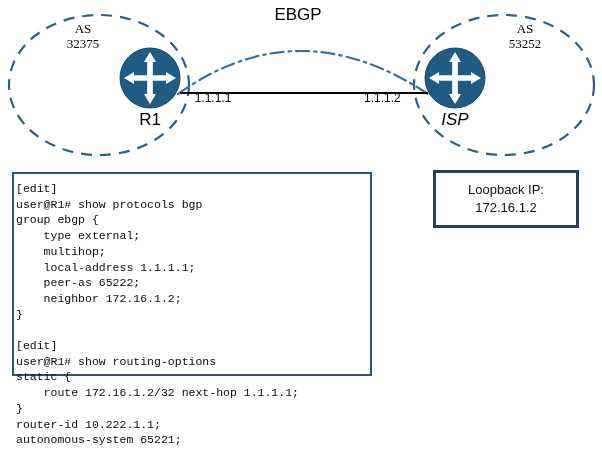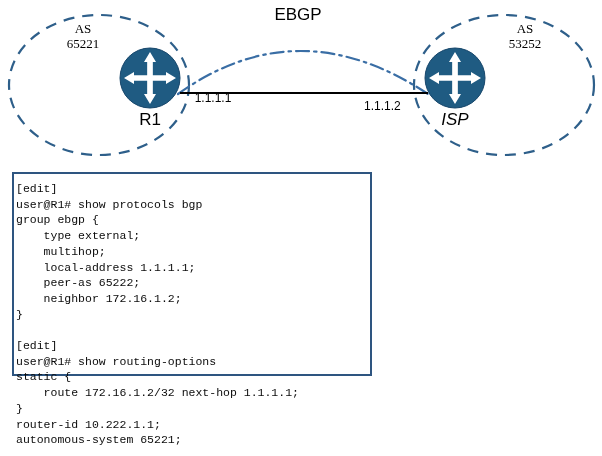--- a/index.html
+++ b/index.html
@@ -125,31 +125,31 @@
       <circle cx="455" cy="78" r="30" fill="#1f5b82" stroke="#15456a" stroke-width="1"></circle>
       <g fill="#ffffff">
         <polygon points="455,52 461,62 457.6,62 457.6,94 452.4,94 452.4,62 449,62"></polygon>
         <polygon points="455,104 449,94 452.4,94 452.4,62 457.6,62 457.6,94 461,94"></polygon>
         <polygon points="481,78 471,72 471,75.4 439,75.4 439,80.6 471,80.6 471,84"></polygon>
         <polygon points="429,78 439,84 439,80.6 471,80.6 471,75.4 439,75.4 439,72"></polygon>
       </g>
     </g>
   </svg>
 
-  <div class="topo-label as-label" style="left:36px; top:22px; width:94px;"><span>AS</span><br><span>65221</span></div>
+  <div class="topo-label as-label" style="left:36px; top:22px; width:94px;"><span>AS</span><br><span>32375</span></div>
 
   <div class="topo-label as-label" style="left:478px; top:22px; width:94px;"><span>AS</span><br><span>53252</span></div>
 
   <div class="topo-label node-label" style="left:122px; top:110px; width:56px;">R1</div>
 
   <div class="topo-label node-label" style="left:427px; top:110px; width:56px;font-style:italic;">ISP</div>
 
   <div class="topo-label ip-label" style="left:183px; top:92px; width:60px; text-align:center;">1.1.1.1</div>
 
-  <div class="topo-label ip-label" style="left:364px; top:100px; width:60px; text-align:left;">1.1.1.2</div>
+  <div class="topo-label ip-label" style="left:364px; top:92px; width:60px; text-align:left;">1.1.1.2</div>
 
   <div class="topo-label link-label" style="left:258px; top:5px; width:80px;">EBGP</div>
 
   <div id="config-box">
     <pre id="config-text">[edit]
 user@R1# show protocols bgp
 group ebgp {
     type external;
     multihop;
     local-address 1.1.1.1;
@@ -159,14 +159,18 @@
 
 [edit]
 user@R1# show routing-options
 static {
     route 172.16.1.2/32 next-hop 1.1.1.1;
 }
 router-id 10.222.1.1;
 autonomous-system 65221;</pre>
   </div>
 
+  <div id="loopback-box">
+    <div class="loopback-line">Loopback IP:</div>
+    <div class="loopback-line">172.16.1.2</div>
+  </div>
 
 </div>
 
 </body></html>

